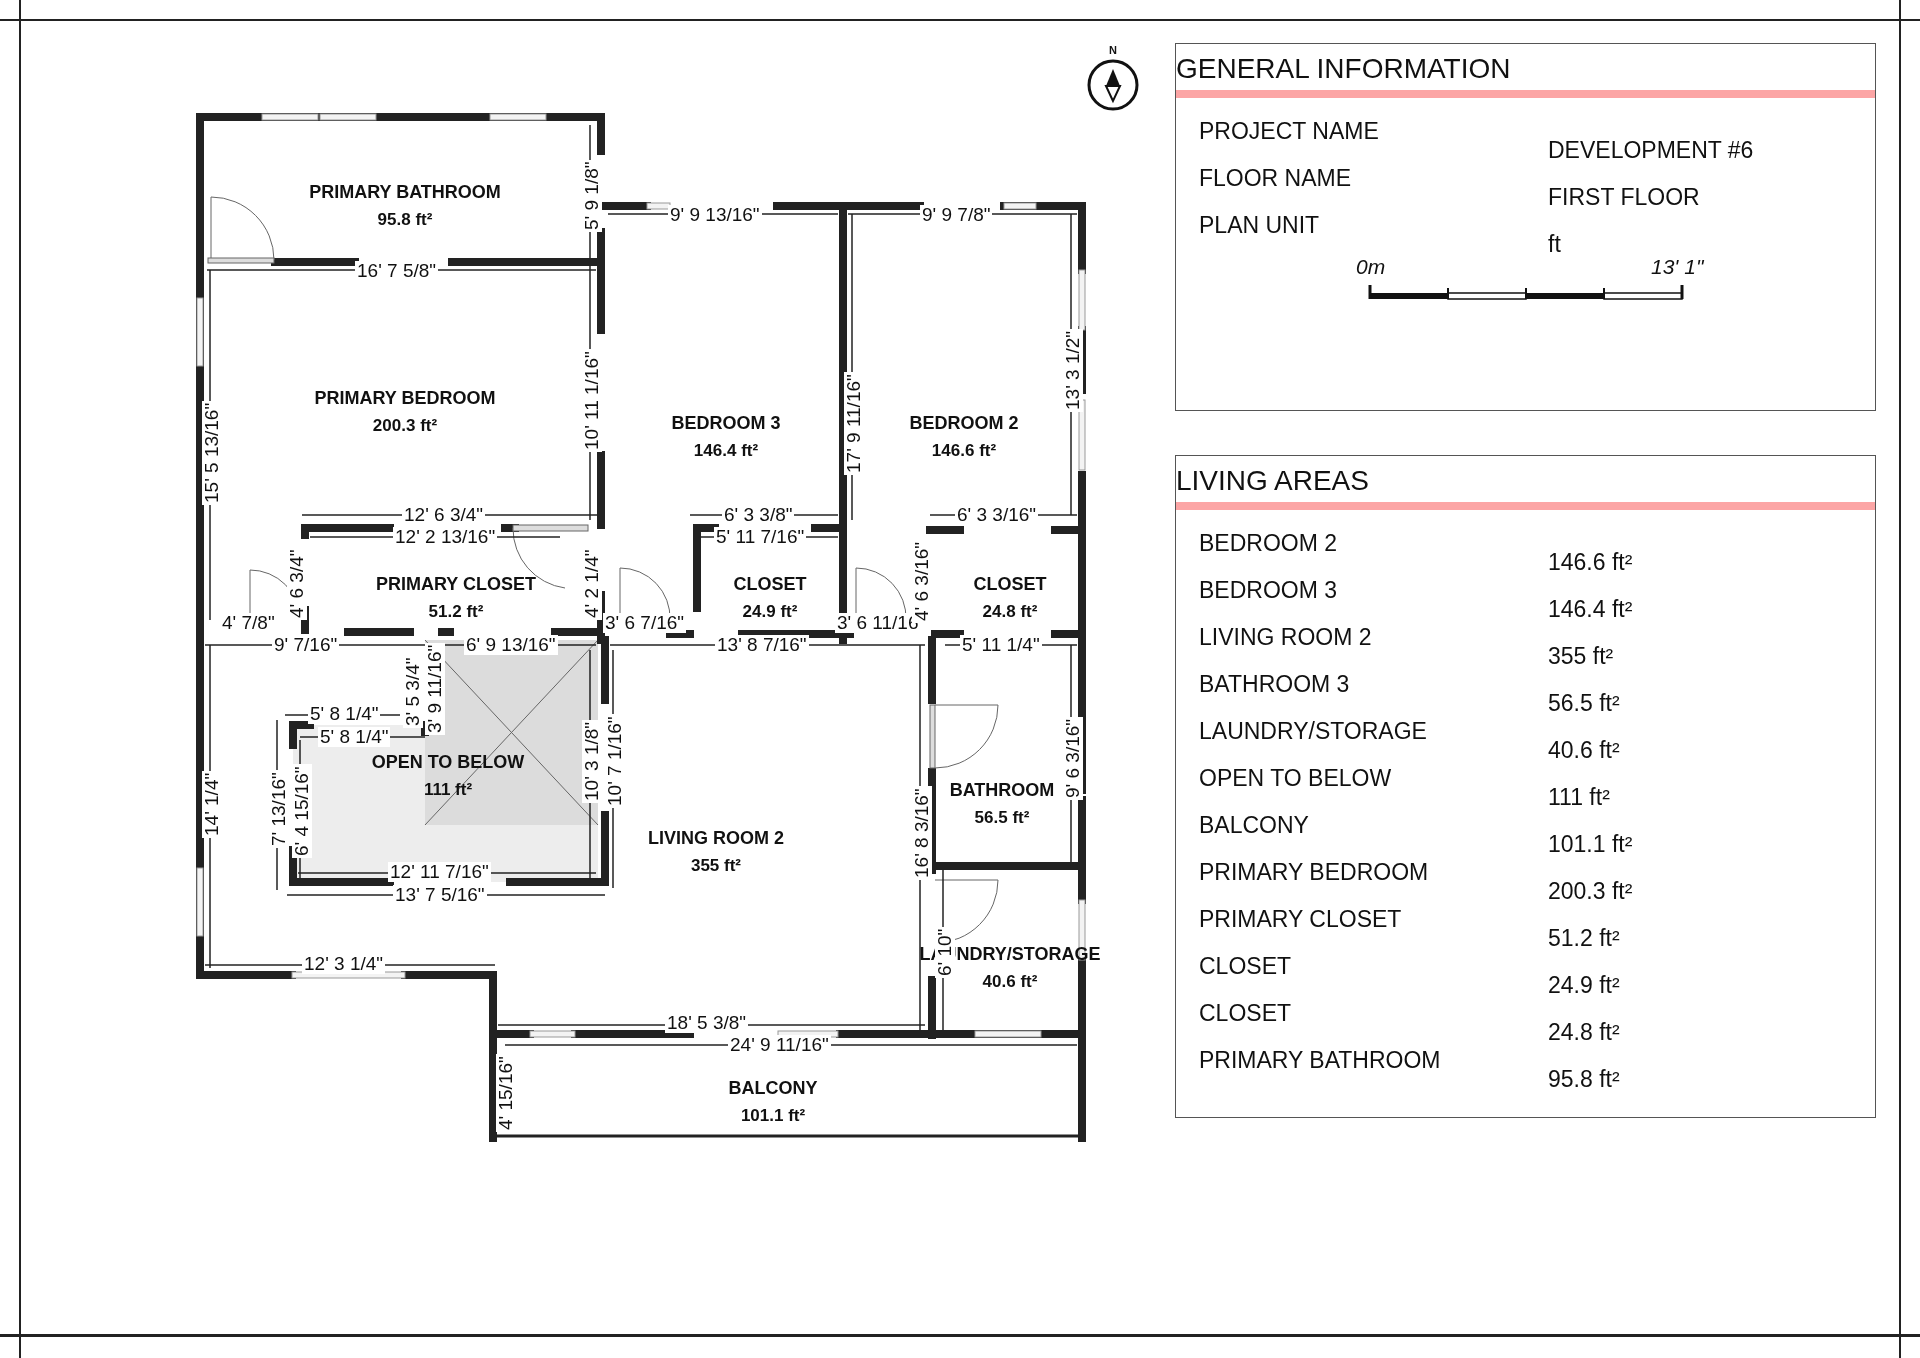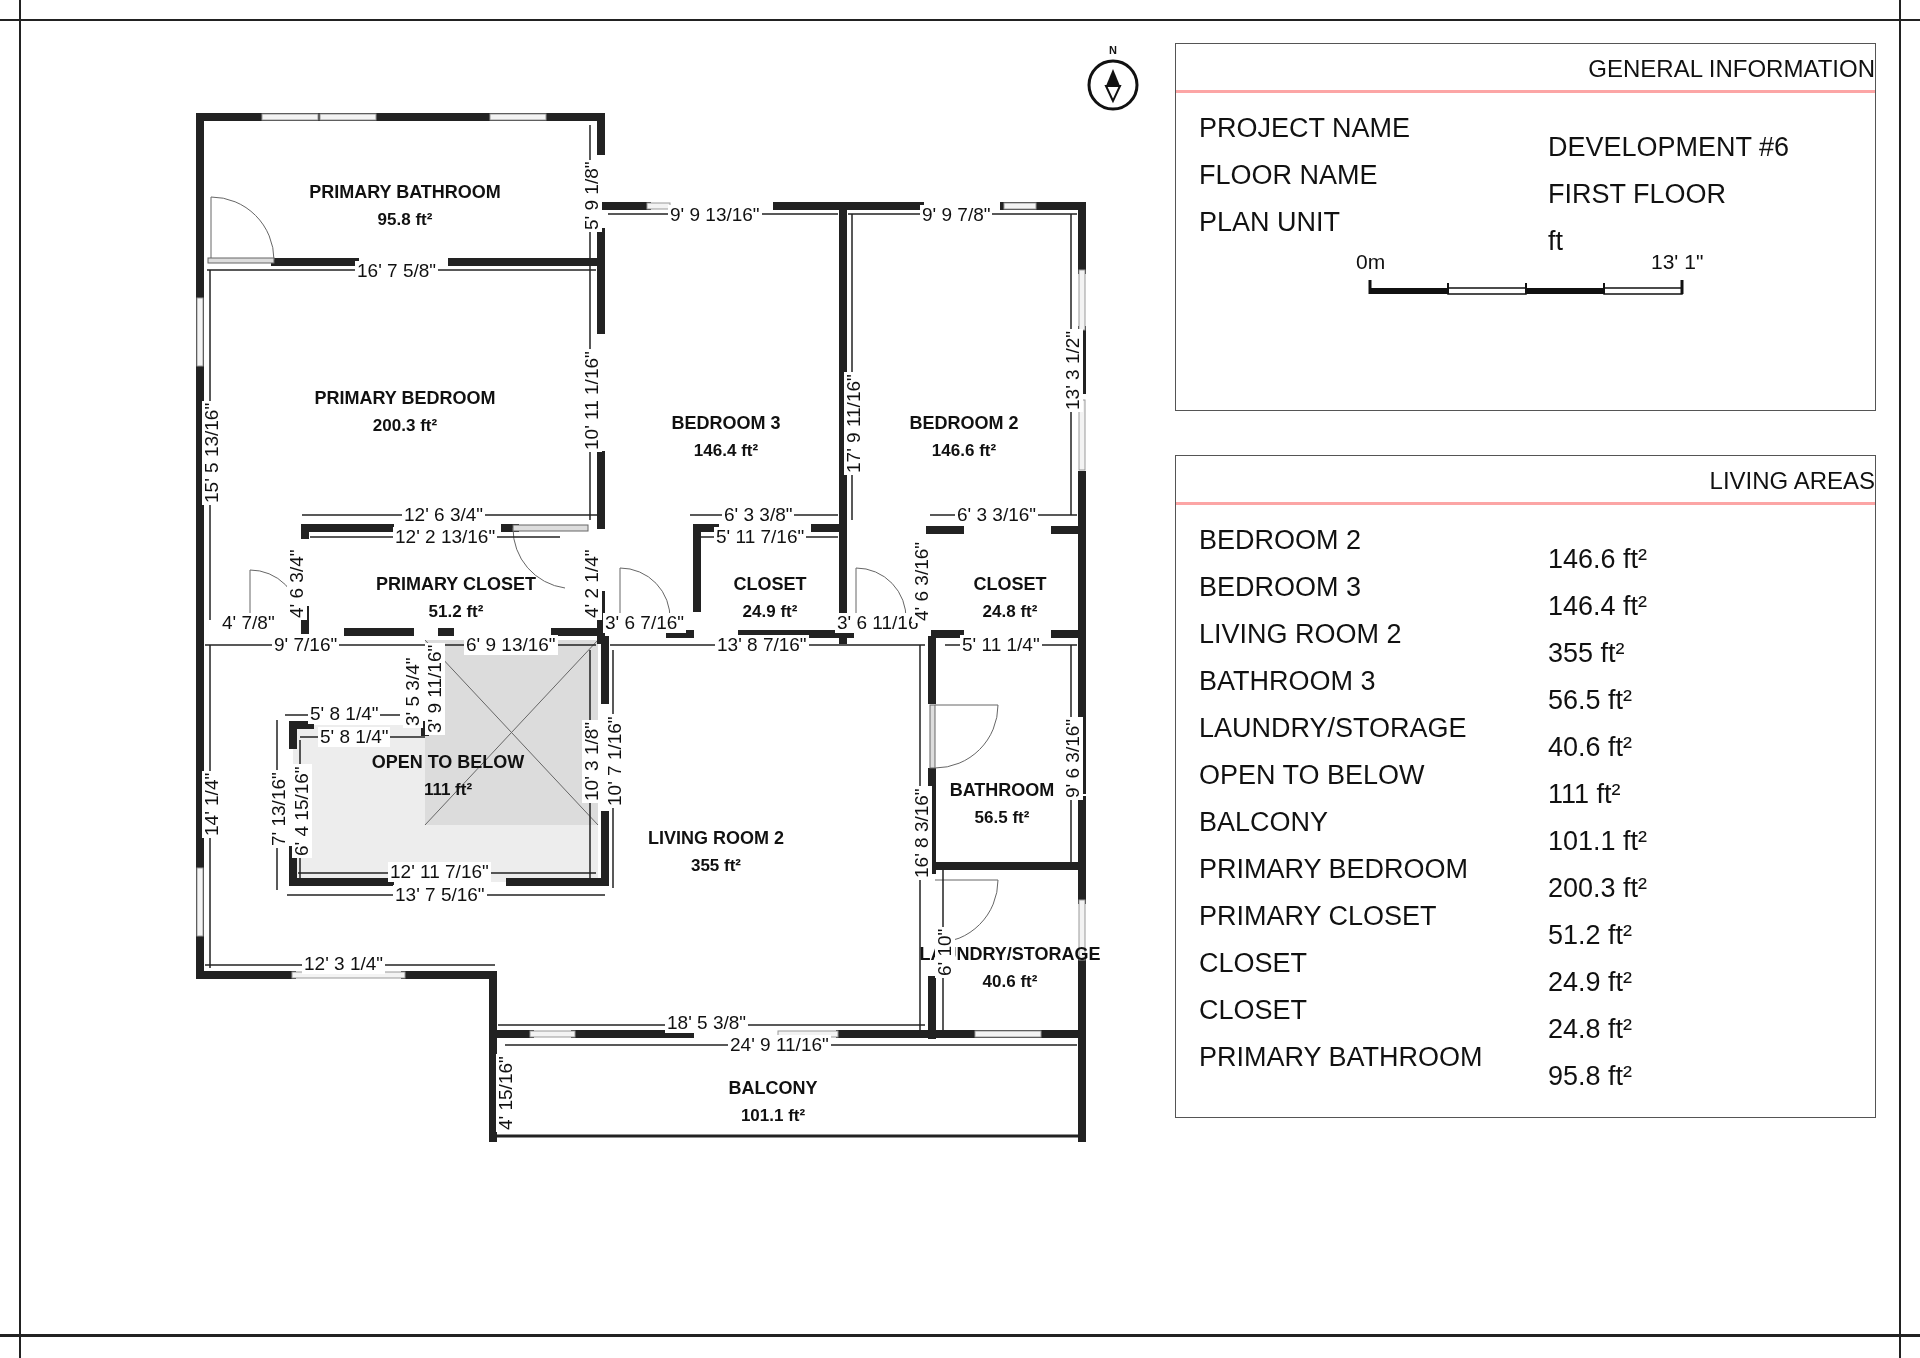--- a/index.html
+++ b/index.html
@@ -8,26 +8,26 @@
   .frame-line { position: absolute; background: #222; }
   #plan { position: absolute; left: 0; top: 0; }
   .room-label { position: absolute; text-align: center; font-weight: bold; font-size: 18px;
                 line-height: 28px; transform: translateX(-50%); white-space: nowrap; color: #111; }
   .room-label .area { display: block; font-size: 17px; }
   .dim { position: absolute; font-size: 19px; line-height: 20px; white-space: nowrap;
          background: #fff; padding: 0 2px; color: #111; }
   .dim.v { transform-origin: left top; transform: rotate(-90deg); }
   .panel { position: absolute; left: 1175px; width: 701px; border: 1.5px solid #555;
            background: #fff; box-sizing: border-box; }
-  .panel-title { height: 46px; line-height: 50px; text-align: right; font-size: 24px;
-                 border-bottom: 3px solid #fca5a5; color: #111; }
-  .row { position: relative; height: 47px; font-size: 27px; }
+  .panel-title { height: 46px; line-height: 50px; text-align: left; font-size: 28px;
+                 border-bottom: 8px solid #fca5a5; color: #111; }
+  .row { position: relative; height: 47px; font-size: 23px; }
   .row .k { position: absolute; left: 23px; top: 12px; }
   .row .v { position: absolute; left: 372px; top: 12px; margin-top: 19px; }
-  .scale-wrap { position: relative; height: 90px; }
+  .scale-wrap { position: relative; height: 90px; font-style: italic; }
   .scale-lbl { position: absolute; font-size: 21px; top: 8px; }
   .compass { position: absolute; left: 1086px; top: 44px; width: 54px; height: 70px; }
 </style>
 </head>
 <body>
 
 <div class="frame-line" style="left:0;top:19px;width:1920px;height:2px;"></div>
 <div class="frame-line" style="left:0;top:1334px;width:1920px;height:3px;"></div>
 <div class="frame-line" style="left:19px;top:0;width:2px;height:1358px;"></div>
 <div class="frame-line" style="left:1899px;top:0;width:2px;height:1358px;"></div>

